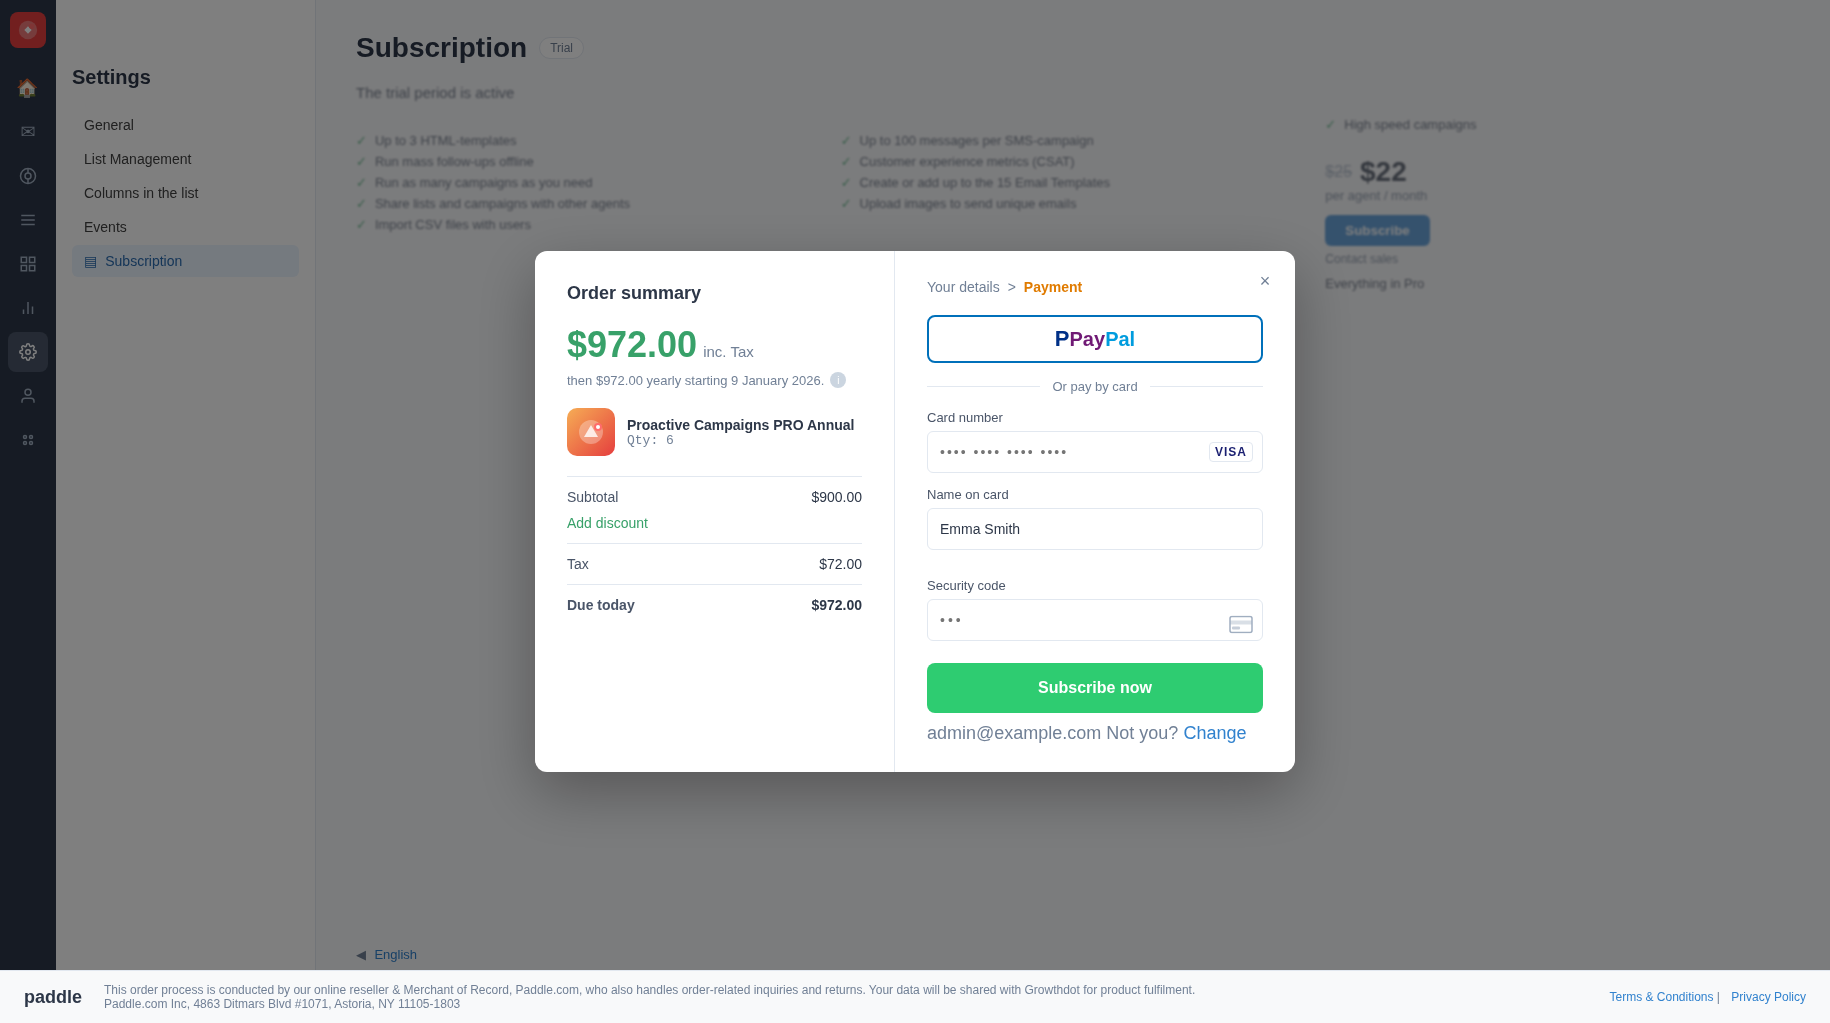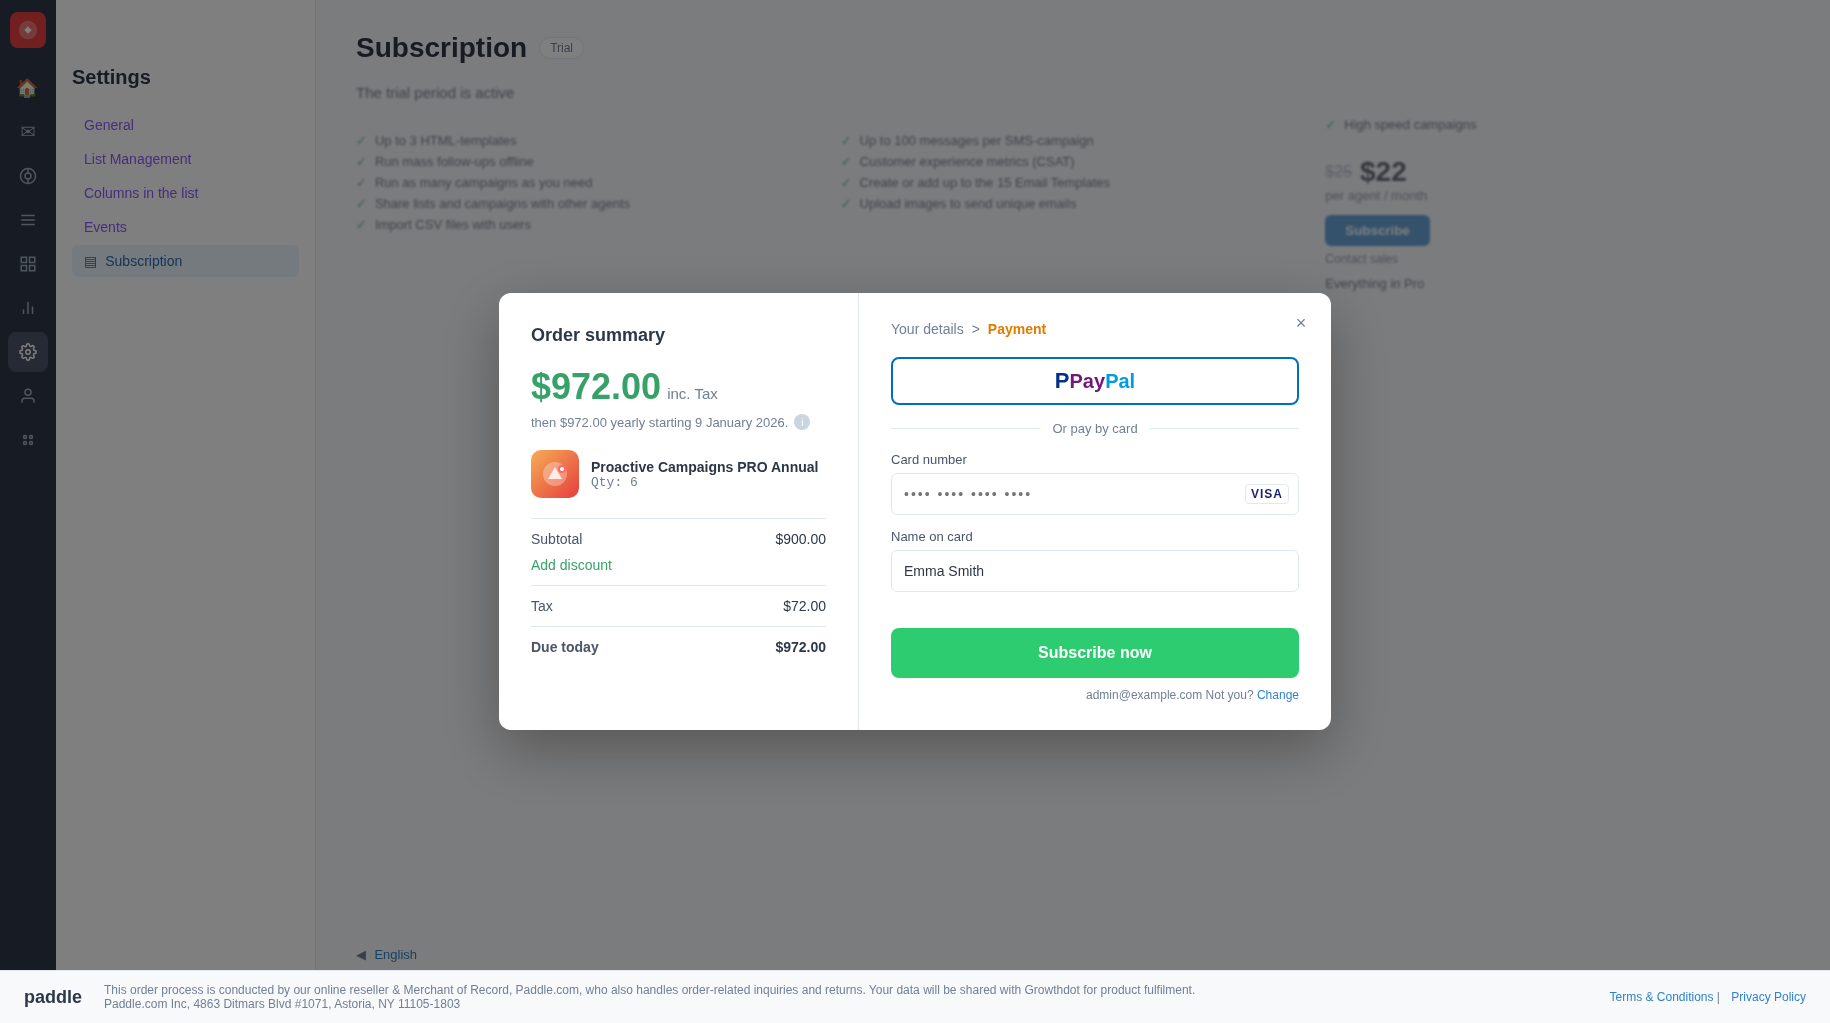--- a/index.html
+++ b/index.html
@@ -44,21 +44,21 @@
     .settings-title {
       font-size: 20px;
       font-weight: 700;
       color: #2d3748;
       margin-bottom: 20px;
       margin-top: 42px;
     }
     .settings-item {
       padding: 8px 12px;
       border-radius: 6px;
-      color: #8b5cf6;
+      color: #404040;
       font-size: 14px;
       cursor: pointer;
       margin-bottom: 2px;
     }
     .settings-item.active {
       background: #ebf4ff;
       color: #2b6cb0;
       display: flex;
       align-items: center;
       gap: 8px;
@@ -113,21 +113,21 @@
       top: 0; left: 0; right: 0; bottom: 0;
       background: rgba(0,0,0,0.5);
       display: flex;
       align-items: center;
       justify-content: center;
       z-index: 100;
     }
     .modal {
       background: white;
       border-radius: 12px;
-      width: 832px;
+      width: 760px;
       max-height: 90vh;
       display: flex;
       overflow: hidden;
       box-shadow: 0 20px 60px rgba(0,0,0,0.3);
       position: relative;
     }
     .modal-left {
       width: 360px;
       padding: 32px;
       border-right: 1px solid #e2e8f0;
@@ -326,22 +326,22 @@
       border: none;
       border-radius: 8px;
       color: white;
       font-size: 16px;
       font-weight: 600;
       cursor: pointer;
       margin-top: 8px;
     }
 
     .account-notice {
-      text-align: right;
-      font-size: 12px;
+      text-align: left;
+      font-size: 18px;
       color: #718096;
       margin-top: 10px;
     }
     .account-notice a { color: #3182ce; text-decoration: none; }
 
     
     .bottom-footer {
       position: fixed;
       bottom: 0; left: 0; right: 0;
       background: #f8f9fa;
@@ -609,20 +609,33 @@
       </div>
       <div style="height:14px;"></div>
 
       
       <div class="form-label">Name on card</div>
       <input class="form-input" type="text" value="Emma Smith" style="">
       <div style="height:14px;"></div>
 
       
       <div class="card-row">
+        <div class="security-wrapper">
+          <div class="form-label">Security code</div>
+          <div style="position:relative;">
+            <input class="form-input" type="text" style="color: rgb(160, 174, 192); letter-spacing: 3px;" placeholder="•••">
+            <span class="cvv-icon">
+              <svg width="24" height="18" viewBox="0 0 24 18" fill="none">
+                <rect x="1" y="1" width="22" height="16" rx="2" stroke="#a0aec0" stroke-width="1.5"></rect>
+                <rect x="1" y="5" width="22" height="4" fill="#a0aec0" opacity="0.4"></rect>
+                <rect x="3" y="11" width="8" height="3" rx="1" fill="#a0aec0" opacity="0.6"></rect>
+              </svg>
+            </span>
+          </div>
+        </div>
       </div>
 
       
       <button class="subscribe-btn">Subscribe now</button>
 
       
       <div class="account-notice">
         <span>admin@example.com Not you?</span>
         <a href="#">Change</a>
       </div>

